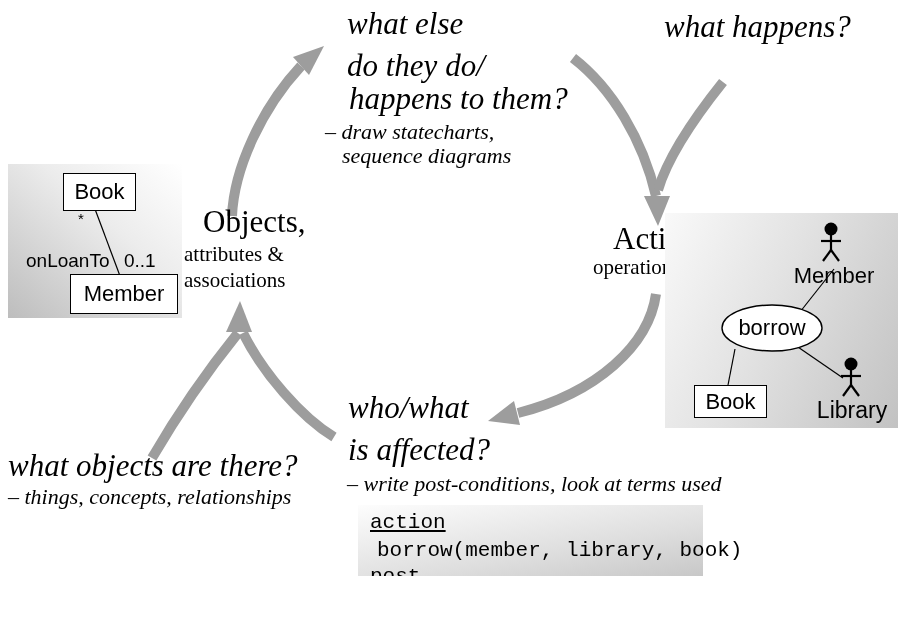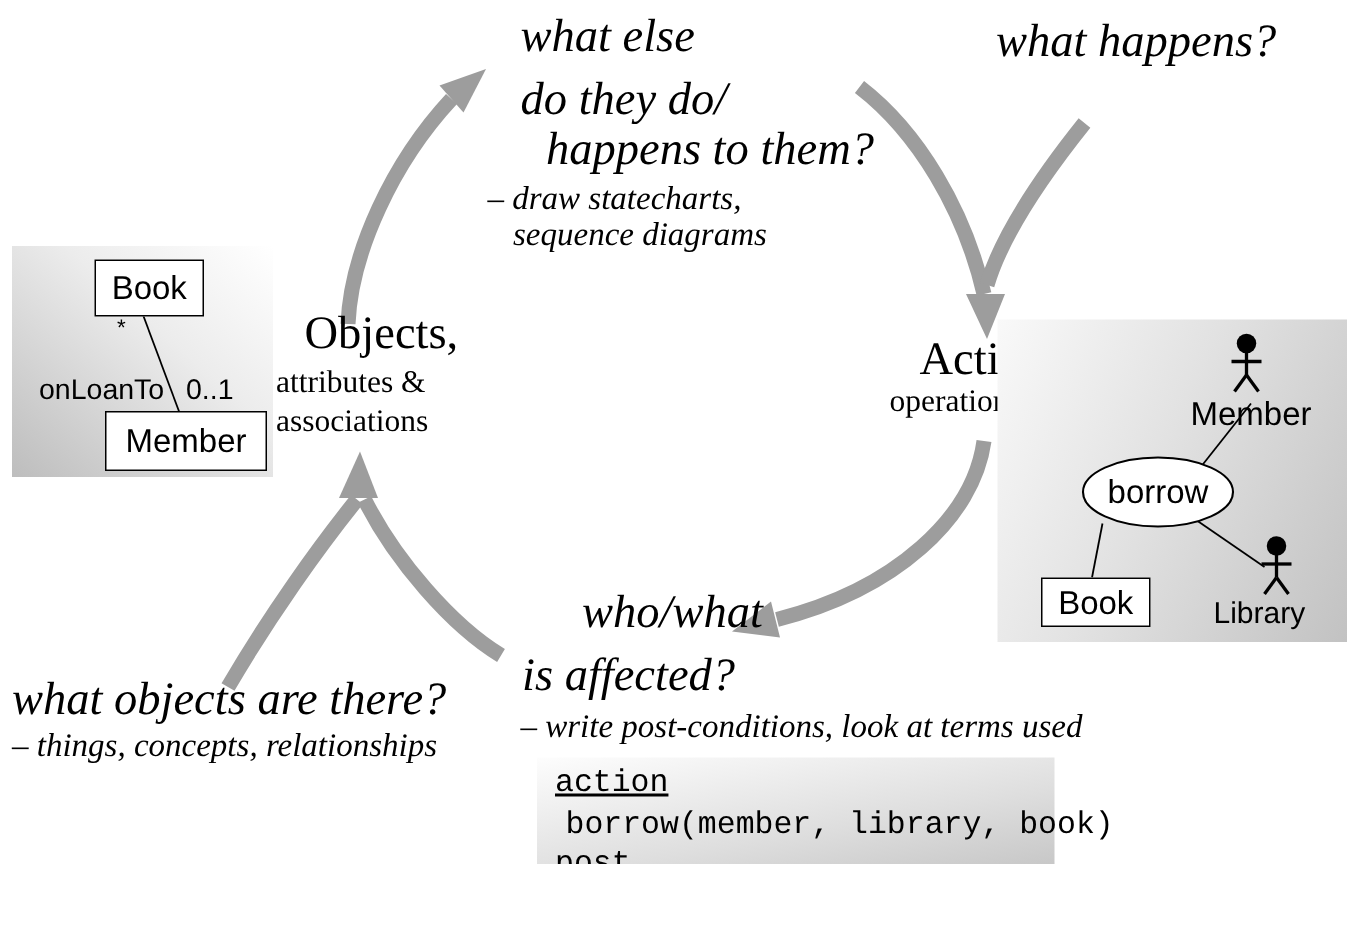--- a/index.html
+++ b/index.html
@@ -65,34 +65,34 @@
     </g>
     <g>
       <path class="arrow-shaft" d="M152,458 C180,410 213,364 238,333"></path>
       <path class="arrow-shaft" d="M334,437 C301,417 263,373 243,333"></path>
       <polygon class="arrow-head" points="240,301 252,332 226,332"></polygon>
     </g>
   </svg>
 
   <div class="qline" style="left:347px;top:8px;">what else</div>
   <div class="qline" style="left:347px;top:50px;">do they do/</div>
-  <div class="qline" style="left:364px;top:83px;">happens to them?</div>
+  <div class="qline" style="left:349px;top:83px;">happens to them?</div>
   <div class="qsub" style="left:325px;top:121px;">– draw statecharts,</div>
   <div class="qsub" style="left:342px;top:145px;">sequence diagrams</div>
 
   <div class="qline" style="left:664px;top:11px;">what happens?</div>
 
   <div class="ntitle" style="left:183px;top:206px;">Objects,</div>
   <div class="nsub" style="left:184px;top:244px;">attributes &amp;</div>
   <div class="nsub" style="left:184px;top:270px;">associations</div>
 
   <div class="ntitle" style="left:593px;top:223px;">Actions,</div>
   <div class="nsub" style="left:593px;top:257px;">operations</div>
 
-  <div class="qline" style="left:348px;top:392px;margin-left:40px;">who/what</div>
+  <div class="qline" style="left:348px;top:392px;">who/what</div>
   <div class="qline" style="left:348px;top:434px;">is affected?</div>
   <div class="qsub" style="left:347px;top:473px;">– write post-conditions, look at terms used</div>
 
   <div class="qline" style="left:8px;top:450px;">what objects are there?</div>
   <div class="qsub" style="left:8px;top:486px;">– things, concepts, relationships</div>
 
   <div class="panel panel-class">
     <svg class="abs" style="left:0;top:0;" width="174" height="154" viewBox="0 0 174 154">
       <line class="conn" x1="87" y1="45" x2="112" y2="112"></line>
     </svg>
@@ -120,21 +120,21 @@
         <circle class="figure-head" cx="18" cy="7" r="6.5"></circle>
         <line class="figure" x1="18" y1="13" x2="18" y2="28"></line>
         <line class="figure" x1="8" y1="19" x2="28" y2="19"></line>
         <line class="figure" x1="18" y1="28" x2="10" y2="39"></line>
         <line class="figure" x1="18" y1="28" x2="26" y2="39"></line>
       </g>
     </svg>
     <div class="dlabel" style="left:57px;top:104px;width:100px;text-align:center;font-size:22px;">borrow</div>
     <div class="dlabel" style="left:114px;top:52px;width:110px;text-align:center;font-size:22px;">Member</div>
     <div class="umlbox" style="left:29px;top:172px;width:71px;height:31px;">Book</div>
-    <div class="dlabel" style="left:144px;top:186px;width:86px;font-size:20px;">Library</div>
+    <div class="dlabel" style="left:144px;top:186px;width:86px;text-align:center;font-size:23px;">Library</div>
   </div>
 
   <div class="panel panel-post">
     <div class="postline underlined" style="left:12px;top:7px;">action</div>
     <div class="postline" style="left:19px;top:35px;">borrow(member, library, book)</div>
     <div class="postline underlined" style="left:12px;top:61px;">post</div>
     <div class="postline" style="left:15px;top:89px;">book is on loan to member</div>
     <svg class="abs" style="left:0;top:0;" width="345" height="120" viewBox="0 0 345 120">
       <ellipse class="hand-circle" cx="42" cy="101" rx="40" ry="14" transform="rotate(-5 42 101)"></ellipse>
       <ellipse class="hand-circle" cx="149" cy="97" rx="63" ry="17" transform="rotate(-3 149 97)"></ellipse>

